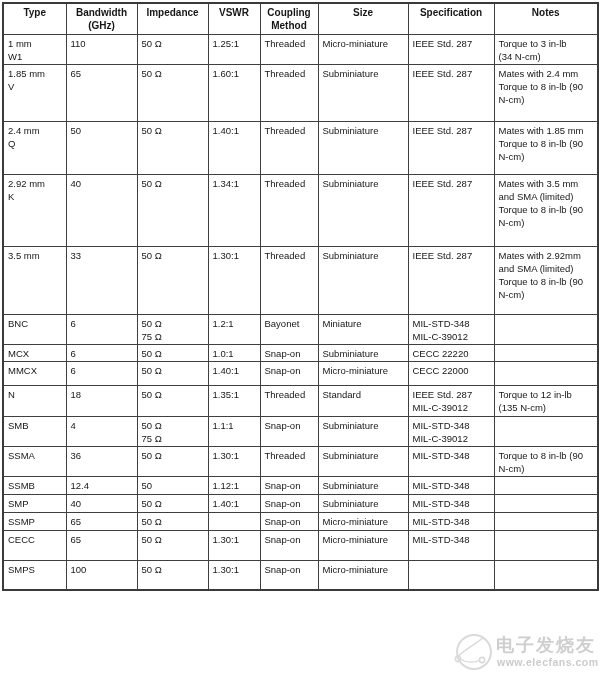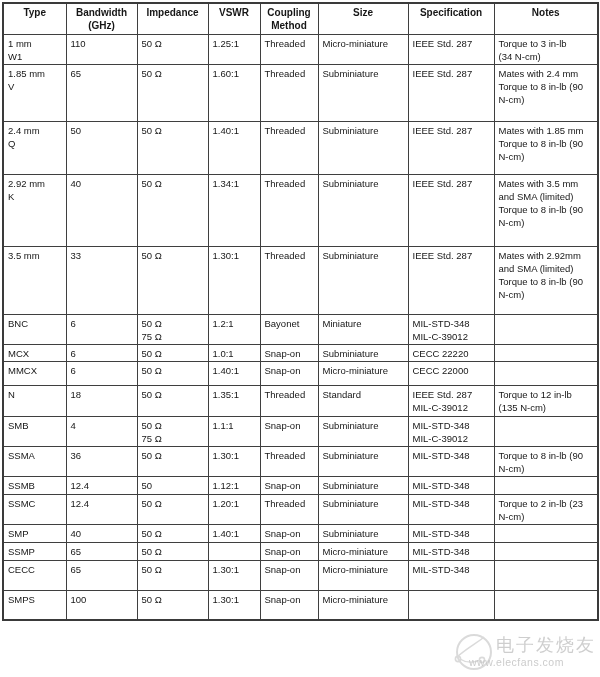--- a/index.html
+++ b/index.html
@@ -37,27 +37,27 @@
     text-align:left;
     line-height:13px;
     padding:2px 3px 1px 4px;
   }
 
   
   .wm { position:absolute; pointer-events:none; }
   .wm-logo { left:451px; top:630px; width:44px; height:44px; opacity:0.55; }
   .wm-brand {
     left:496px; top:633px;
-    font-size:18px; font-weight:400;
+    font-size:18px; font-weight:700;
     color:#c3c3c3; letter-spacing:2px;
     opacity:0.8;
   }
   .wm-url {
-    left:469px; top:656px;
-    font-size:10.5px; font-weight:400;
+    left:497px; top:656px;
+    font-size:10.5px; font-weight:700;
     color:#c6c6c6; letter-spacing:0.5px;
     opacity:0.9;
   }
 </style>
 </head>
 <body>
 
 <div class="sheet">
 
   <table class="spec">
@@ -221,31 +221,20 @@
         <tr style="height: 18px;">
           <td>SSMB</td>
           <td>12.4</td>
           <td>50</td>
           <td>1.12:1</td>
           <td>Snap-on</td>
           <td>Subminiature</td>
           <td>MIL-STD-348</td>
           <td></td>
         </tr>
-        <tr style="height: 25px;">
-          <td>SSMC</td>
-          <td>12.4</td>
-          <td>50 Ω</td>
-          <td>1.20:1</td>
-          <td>Threaded</td>
-          <td>Subminiature</td>
-          <td>MIL-STD-348</td>
-          <td>Torque to 2 in-lb (23
-N-cm)</td>
-        </tr>
         <tr style="height: 18px;">
           <td>SMP</td>
           <td>40</td>
           <td>50 Ω</td>
           <td>1.40:1</td>
           <td>Snap-on</td>
           <td>Subminiature</td>
           <td>MIL-STD-348</td>
           <td></td>
         </tr>

